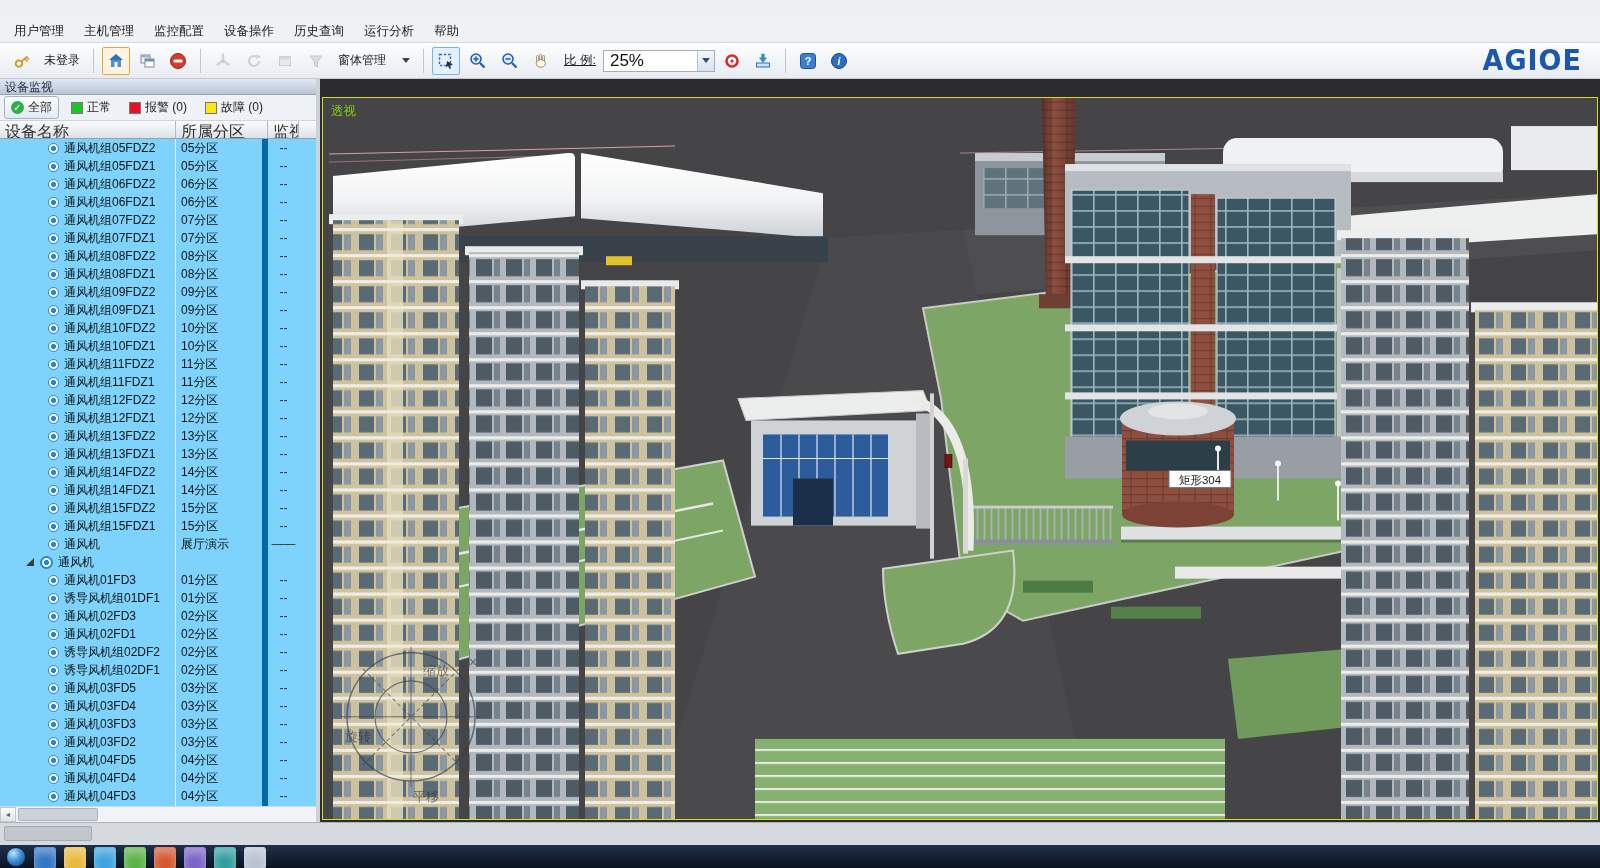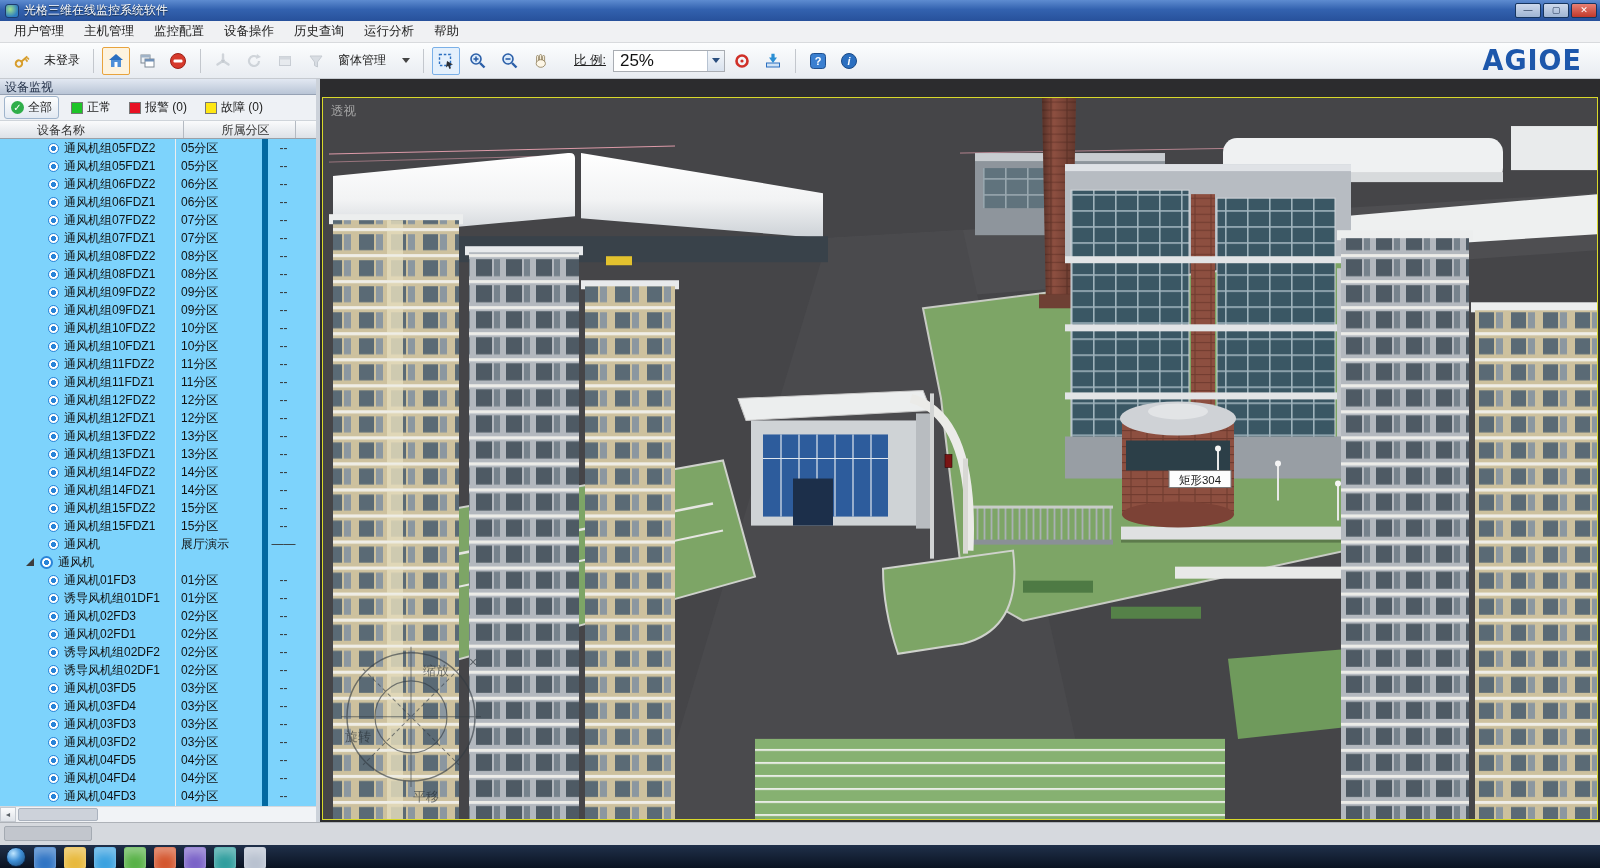--- a/index.html
+++ b/index.html
@@ -38,21 +38,21 @@
   .ddArrow{width:0;height:0;border-left:4px solid transparent;border-right:4px solid transparent;
     border-top:5px solid #444;margin-left:3px;}
   .combo{width:112px;height:22px;border:1px solid #a9adb3;background:#fff;display:flex;
     align-items:center;font-size:17px;}
   .combo .cval{flex:1;padding-left:6px;color:#111;}
   .combo .cbtn{width:17px;height:100%;background:linear-gradient(#f4f7fa,#d9e2ee);
     border-left:1px solid #b7c3d2;display:flex;align-items:center;justify-content:center;}
   .combo .cbtn .ddArrow{border-top-color:#2a4e7e;margin:0;}
   .brand{margin-left:auto;margin-right:10px;font-weight:bold;font-size:27px;color:#1d57ab;
     letter-spacing:1px;font-family:"DejaVu Sans",sans-serif;transform:scaleY(1.05);}
-  .scale-label{font-size:12.5px;color:#222;margin:0 4px 0 16px;text-decoration:underline;}
+  .scale-label{font-size:12.5px;color:#222;margin:0 4px 0 6px;text-decoration:underline;}
 
   
   .workspace{position:absolute;top:79px;left:0;right:0;bottom:23px;}
   .panel-caption{height:16px;background:linear-gradient(#e2e8f2,#b9c5d6);
     border-bottom:1px solid #96a2b4;font-size:12px;color:#1e2c44;
     display:flex;align-items:center;padding-left:5px;line-height:14px;}
   .left-panel{position:absolute;top:0;left:0;width:372px;bottom:0;background:#fff;
     border-right:1px solid #aab0b8;}
   .splitter{position:absolute;top:0;left:316px;width:4px;bottom:0;background:#ccd2da;}
   .main-panel{position:absolute;top:0;left:320px;right:0;bottom:0;background:#2c2c2e;}
@@ -60,22 +60,22 @@
   
   .filterbar{position:absolute;top:16px;left:0;right:0;height:26px;background:#eef1f5;
     border-bottom:1px solid #cfd4da;display:flex;align-items:center;padding-left:4px;gap:6px;}
   .fbtn{display:flex;align-items:center;gap:4px;font-size:12px;color:#222;padding:2px 6px;border-radius:3px;}
   .fbtn.factive{border:1px solid #9fb4cc;background:linear-gradient(#fdfefe,#e2e9f2);}
   .fchk{width:13px;height:13px;border-radius:50%;color:#fff;font-size:10px;line-height:13px;
     text-align:center;font-weight:bold;}
   .fsq{width:12px;height:12px;border:1px solid #777;}
   .theader{position:absolute;top:42px;left:0;right:15px;height:18px;display:flex;
     background:linear-gradient(#fafbfc,#dde1e7);border-bottom:1px solid #9aa0a8;}
-  .hcell{border-right:1px solid #b4bac2;font-size:12px;color:#333;padding:1px 0 0 5px;
-    overflow:hidden;white-space:nowrap;margin-left:32px;}
+  .hcell{border-right:1px solid #b4bac2;font-size:16px;color:#333;padding:1px 0 0 5px;
+    overflow:hidden;white-space:nowrap;}
   .rows{position:absolute;top:60px;left:0;right:15px;bottom:16px;overflow:hidden;background:#7dd3fc;}
   .trow{display:flex;height:18px;line-height:18px;font-size:12px;color:#111;white-space:nowrap;}
   .cell{overflow:hidden;}
   .cname{width:176px;border-right:1px solid #ecedef;display:flex;align-items:center;}
   .czone{width:92px;border-right:6px solid #0369a1;padding-left:5px;}
   .cwatch{width:31px;text-align:center;color:#333;}
   .ind{display:inline-block;width:48px;flex:0 0 48px;}
   .expander{width:0;height:0;border-left:8px solid transparent;border-bottom:8px solid #3c3c3c;
     margin:0 6px 0 26px;flex:0 0 auto;}
   .devicon{flex:0 0 11px;width:11px;height:11px;border-radius:50%;border:1.5px solid #2a84d8;
@@ -96,21 +96,21 @@
   .hbtn{position:absolute;top:0;bottom:0;width:16px;display:flex;align-items:center;
     justify-content:center;font-size:7px;color:#5a6066;background:linear-gradient(#fbfcfd,#dfe3e9);
     border:1px solid #c4c9d0;}
   .hthumb{position:absolute;top:1px;bottom:1px;left:18px;width:80px;background:#cdd2da;
     border:1px solid #aab2be;border-radius:2px;}
 
   
   .viewport{position:absolute;top:18px;left:2px;right:2px;bottom:2px;border:1px solid #d9d92a;
     background:#454548;overflow:hidden;}
   .viewport svg{display:block;width:100%;height:100%;}
-  .view-label{position:absolute;top:5px;left:8px;font-size:12.5px;color:#a3a3a3;}
+  .view-label{position:absolute;top:5px;left:8px;font-size:12.5px;color:#84cc16;}
 
   
   .bottom-strip{position:absolute;left:0;right:0;bottom:0;height:23px;background:#d6d9de;
     border-top:1px solid #aeb2b8;}
   .bthumb{position:absolute;top:3px;left:4px;width:88px;height:15px;background:#c2c6cd;
     border:1px solid #a4aab2;border-radius:2px;}
   .taskbar{position:absolute;left:0;right:0;bottom:0;height:23px;
     background:linear-gradient(#20304a,#0a1322);display:flex;align-items:flex-start;
     padding:2px 0 0 6px;gap:8px;}
   .orb{width:20px;height:20px;border-radius:50%;
@@ -119,29 +119,20 @@
   .ticon{width:22px;height:22px;border-radius:3px;border:1px solid rgba(255,255,255,.25);
     box-shadow:inset 0 6px 8px rgba(255,255,255,.35);}
 
   .icon-svg{display:block;}
 </style>
 </head>
 <body>
 
 <div id="app">
 
-  <div class="titlebar">
-    <span class="app-icon"></span>
-    <span class="title-text">光格三维在线监控系统软件</span>
-    <div class="win-buttons">
-      <div class="winbtn">—</div>
-      <div class="winbtn">▢</div>
-      <div class="winbtn close">✕</div>
-    </div>
-  </div>
 
   <div class="menubar" id="menubar">
       <div class="menu-item">用户管理</div>
       <div class="menu-item">主机管理</div>
       <div class="menu-item">监控配置</div>
       <div class="menu-item">设备操作</div>
       <div class="menu-item">历史查询</div>
       <div class="menu-item">运行分析</div>
       <div class="menu-item">帮助</div>
     </div>

